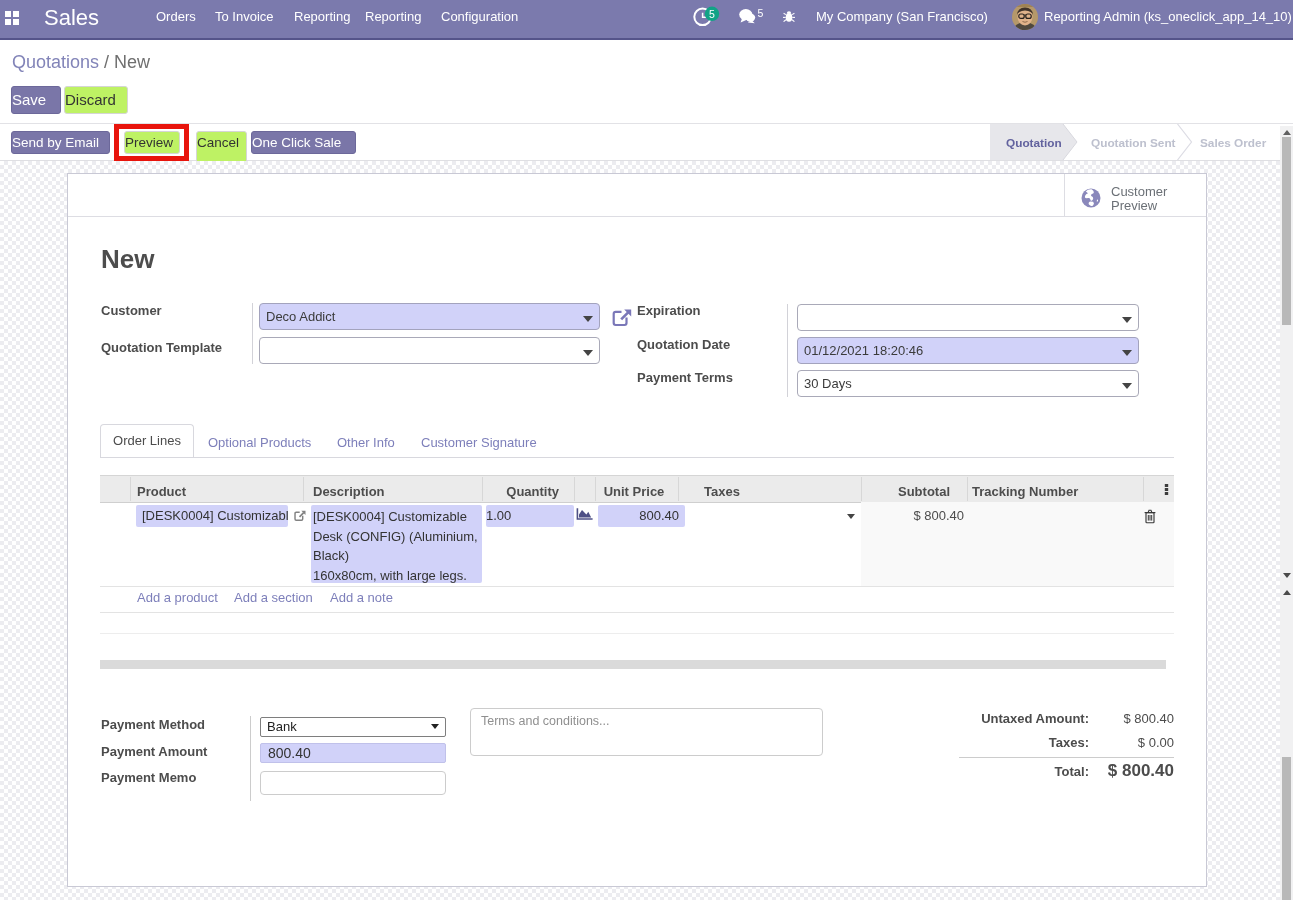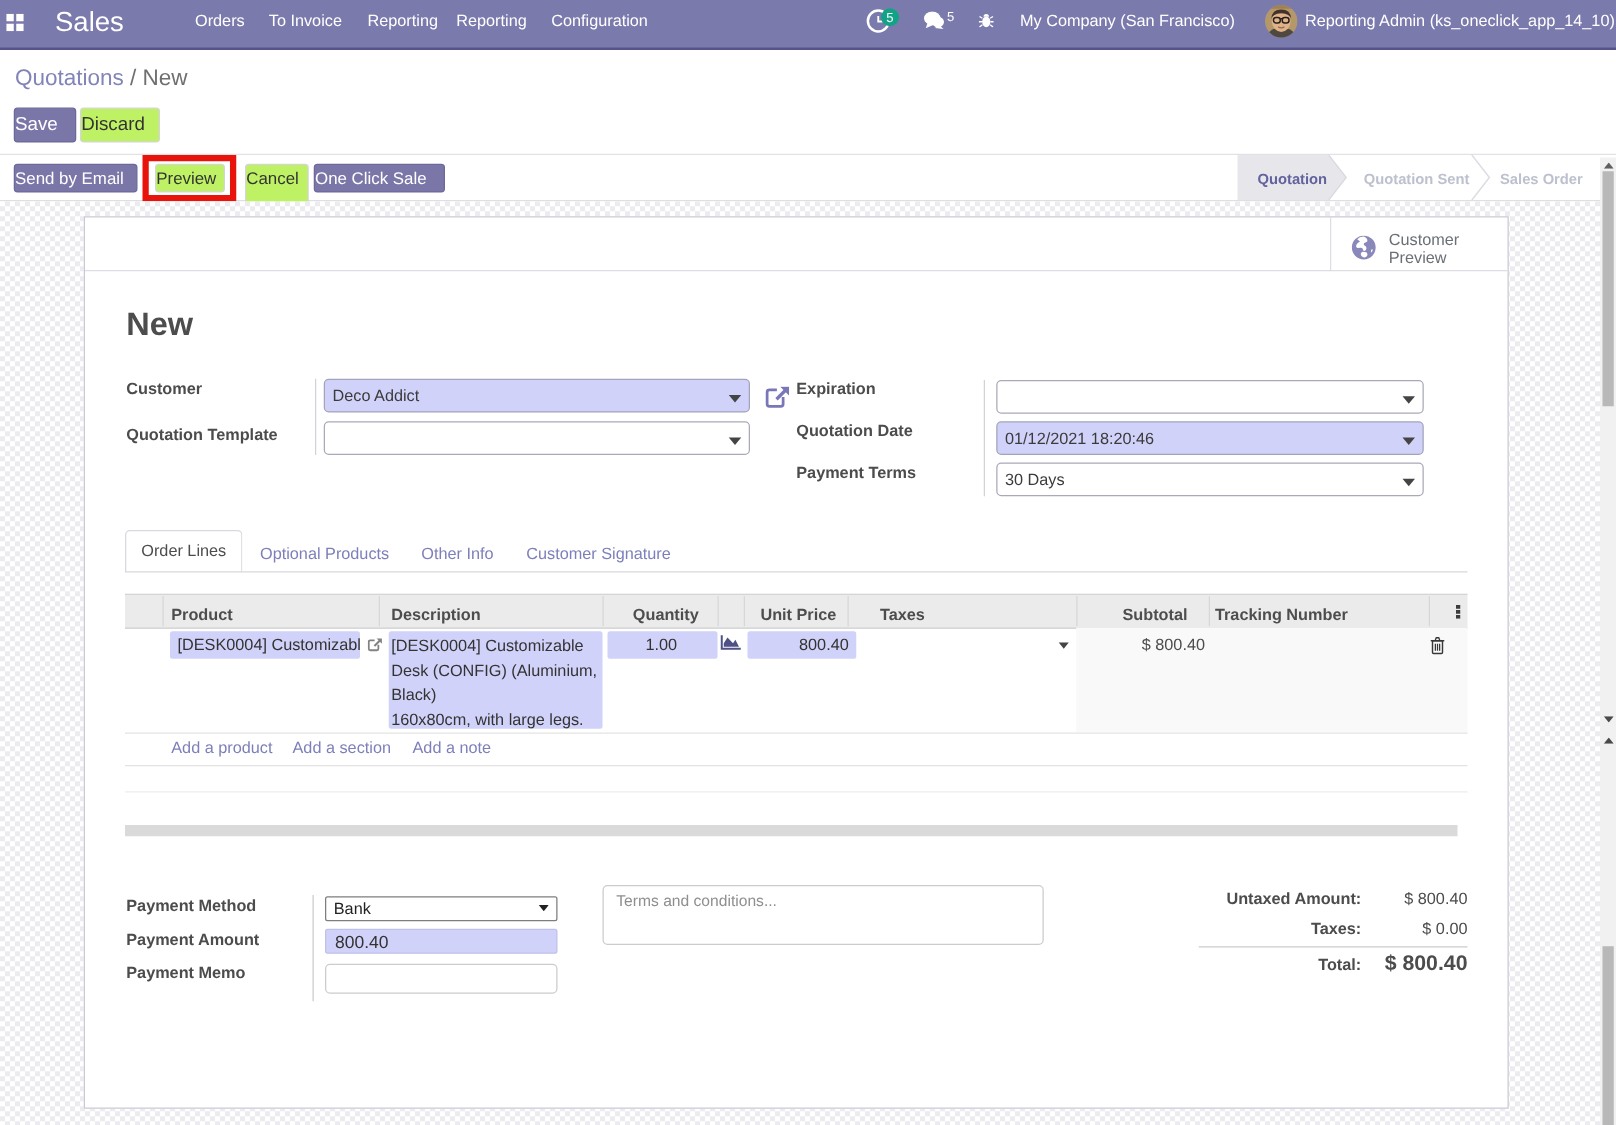--- a/index.html
+++ b/index.html
@@ -210,39 +210,39 @@
 <div class="abs" style="left:482px;top:477px;width:1px;height:24px;background:#d7d7d7;"></div>
 <div class="abs" style="left:574px;top:477px;width:1px;height:24px;background:#d7d7d7;"></div>
 <div class="abs" style="left:595px;top:477px;width:1px;height:24px;background:#d7d7d7;"></div>
 <div class="abs" style="left:678px;top:477px;width:1px;height:24px;background:#d7d7d7;"></div>
 <div class="abs" style="left:861px;top:477px;width:1px;height:24px;background:#d7d7d7;"></div>
 <div class="abs" style="left:967px;top:477px;width:1px;height:24px;background:#d7d7d7;"></div>
 <div class="abs" style="left:1143px;top:477px;width:1px;height:24px;background:#d7d7d7;"></div>
 <div class="th" style="left:137px;top:484px;">Product</div>
 <div class="th" style="left:313px;top:484px;">Description</div>
 <div class="th" style="left:503px;top:484px;width:56px;text-align:right;">Quantity</div>
-<div class="th" style="left:599px;top:484px;width:70px;text-align:right;white-space:nowrap;">Unit Price</div>
+<div class="th" style="left:599px;top:484px;width:70px;text-align:center;white-space:nowrap;">Unit Price</div>
 <div class="th" style="left:692px;top:484px;margin-left:12px;">Taxes</div>
 <div class="th" style="left:880px;top:484px;width:70px;text-align:right;">Subtotal</div>
 <div class="th" style="left:972px;top:484px;">Tracking Number</div>
 <svg class="abs" style="left:1164px;top:484px;" width="5" height="11" viewBox="0 0 5 11">
   <rect x="0.8" y="0" width="3.4" height="3" fill="#3c3c3c"></rect>
   <rect x="0.8" y="4" width="3.4" height="3" fill="#3c3c3c"></rect>
   <rect x="0.8" y="8" width="3.4" height="3" fill="#3c3c3c"></rect>
 </svg>
 
 <div class="abs" style="left:861px;top:502px;width:313px;height:84px;background:#f9f9f9;"></div>
 <div class="cell-lav" style="left:136px;top:505px;width:152px;height:22px;line-height:22px;padding-left:6px;overflow:hidden;white-space:nowrap;">[DESK0004] Customizable</div>
 <svg class="abs" style="left:294px;top:510px;" width="12" height="12" viewBox="0 0 20 18">
   <path d="M9.5 2.8 H3.6 Q1.7 2.8 1.7 4.7 V14.1 Q1.7 16 3.6 16 H12.6 Q14.5 16 14.5 14.1 V8.5" fill="none" stroke="#828282" stroke-width="2.4"></path>
   <polygon points="12.2,0.4 19.2,0.4 19.2,7.4" fill="#828282"></polygon>
   <line x1="9.2" y1="10.4" x2="16.2" y2="3.4" stroke="#828282" stroke-width="2.8"></line>
 </svg>
 <div class="cell-lav" style="left:311px;top:505px;width:171px;height:78px;padding:2px 0 0 2px;line-height:19.6px;white-space:nowrap;overflow:hidden;">[DESK0004] Customizable<br>Desk (CONFIG) (Aluminium,<br>Black)<br>160x80cm, with large legs.</div>
-<div class="cell-lav" style="left:486px;top:505px;width:88px;height:22px;line-height:22px;text-align:center;padding-right:2px;">1.00</div>
+<div class="cell-lav" style="left:486px;top:505px;width:88px;height:22px;line-height:22px;text-align:left;padding-right:2px;">1.00</div>
 <svg class="abs" style="left:576px;top:507px;" width="18" height="14" viewBox="0 0 18 14">
   <path d="M1.4 1.2 V12 H16.6" fill="none" stroke="#4e5086" stroke-width="1.6"></path>
   <path d="M3 10.4 V7.5 L6 2.9 L10.4 7.5 L12.3 4.8 L15.2 10.4 Z" fill="#4e5086"></path>
 </svg>
 <div class="cell-lav" style="left:598px;top:505px;width:87px;height:22px;line-height:22px;text-align:right;padding-right:6px;">800.40</div>
 <div class="caret" style="left:847px;top:514px;border-left-width:4px;border-right-width:4px;border-top-width:5px;"></div>
 <div class="abs" style="left:880px;top:508px;width:84px;text-align:right;font-size:13px;color:#4d4d4d;">$ 800.40</div>
 <svg class="abs" style="left:1144px;top:509px;" width="12" height="15" viewBox="0 0 12 15">
   <rect x="2" y="3.6" width="8" height="10.2" rx="0.8" fill="none" stroke="#383838" stroke-width="1.15"></rect>
   <line x1="0.6" y1="3.6" x2="11.4" y2="3.6" stroke="#383838" stroke-width="1.15"></line>
@@ -264,21 +264,21 @@
 <div class="lbl" style="left:101px;top:744px;">Payment Amount</div>
 <div class="lbl" style="left:101px;top:770px;">Payment Memo</div>
 <div class="vline" style="left:250px;top:716px;height:85px;background:#ccc;"></div>
 <div class="abs" style="left:260px;top:717px;width:186px;height:20px;border:1px solid #7e7e7e;background:#fff;font-size:13px;color:#222;line-height:18px;padding-left:6px;border-radius:2px;">Bank</div>
 <svg class="abs" style="left:431px;top:724px;" width="8" height="5">
     <polygon points="0,0 8,0 4,5" fill="#222"></polygon>
   </svg>
 <div class="abs" style="left:260px;top:743px;width:186px;height:20px;background:#d1d2f9;border:1px solid #c0c1ea;font-size:14px;color:#333;line-height:18px;padding-left:7px;border-radius:2px;">800.40</div>
 <div class="abs" style="left:260px;top:771px;width:186px;height:24px;background:#fff;border:1px solid #ccc;border-radius:4px;"></div>
 
-<div class="abs" style="left:482px;top:708px;width:353px;height:48px;border:1px solid #ccc;border-radius:4px;font-size:12.5px;color:#8f8f8f;padding:5px 0 0 10px;">Terms and conditions...</div>
+<div class="abs" style="left:470px;top:708px;width:353px;height:48px;border:1px solid #ccc;border-radius:4px;font-size:12.5px;color:#8f8f8f;padding:5px 0 0 10px;">Terms and conditions...</div>
 
 <div class="abs" style="left:889px;top:711px;width:200px;text-align:right;font-size:13px;font-weight:bold;color:#4c4c4c;">Untaxed Amount:</div>
 <div class="abs" style="left:1074px;top:711px;width:100px;text-align:right;font-size:13px;color:#4c4c4c;">$ 800.40</div>
 <div class="abs" style="left:889px;top:735px;width:200px;text-align:right;font-size:13px;font-weight:bold;color:#4c4c4c;">Taxes:</div>
 <div class="abs" style="left:1074px;top:735px;width:100px;text-align:right;font-size:13px;color:#4c4c4c;">$ 0.00</div>
 <div class="hline" style="left:959px;top:757px;width:215px;background:#ccc;"></div>
 <div class="abs" style="left:889px;top:764px;width:200px;text-align:right;font-size:13px;font-weight:bold;color:#4c4c4c;">Total:</div>
 <div class="abs" style="left:1024px;top:761px;width:150px;text-align:right;font-size:17px;font-weight:bold;color:#4c4c4c;">$ 800.40</div>
 
 </body></html>

